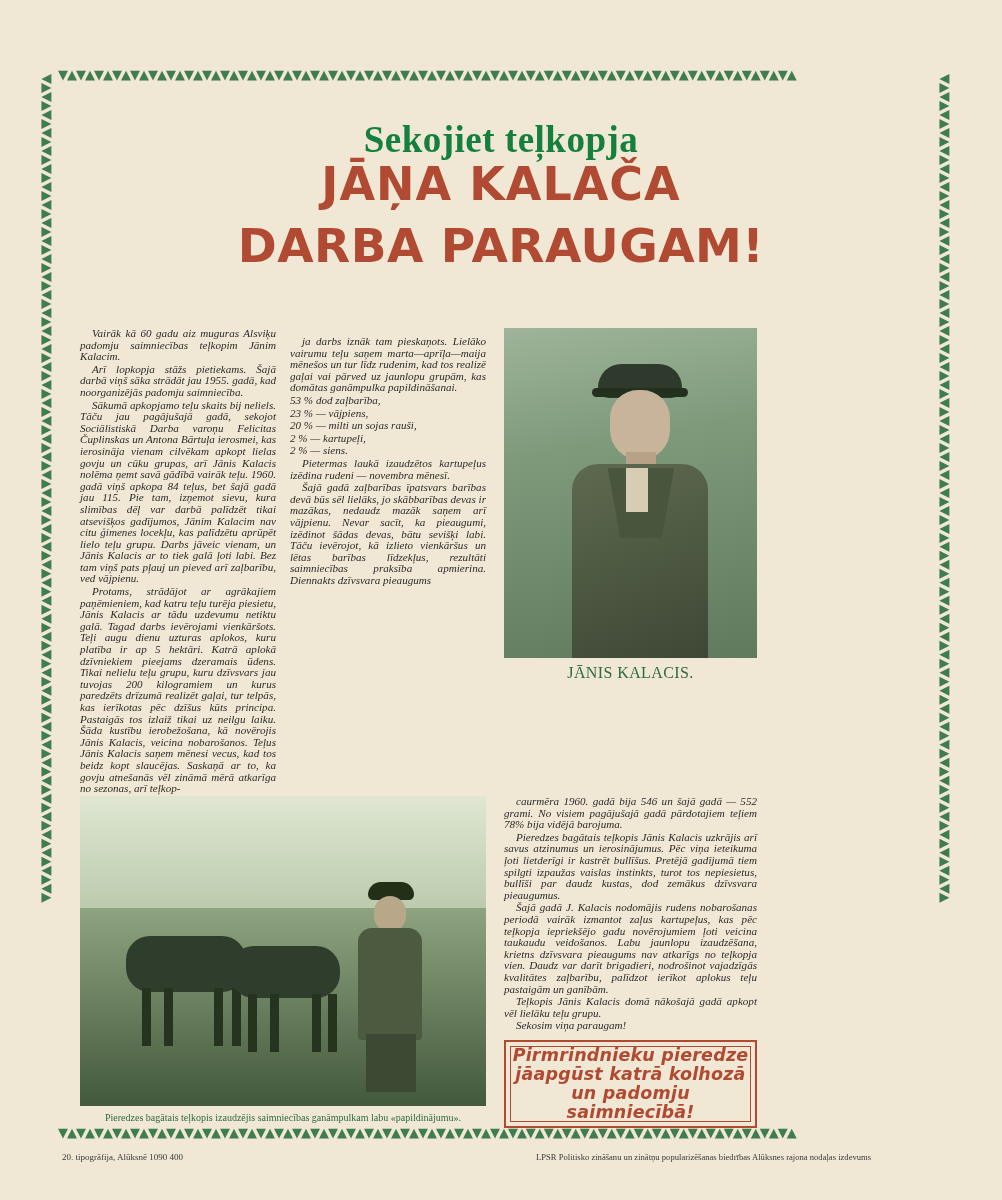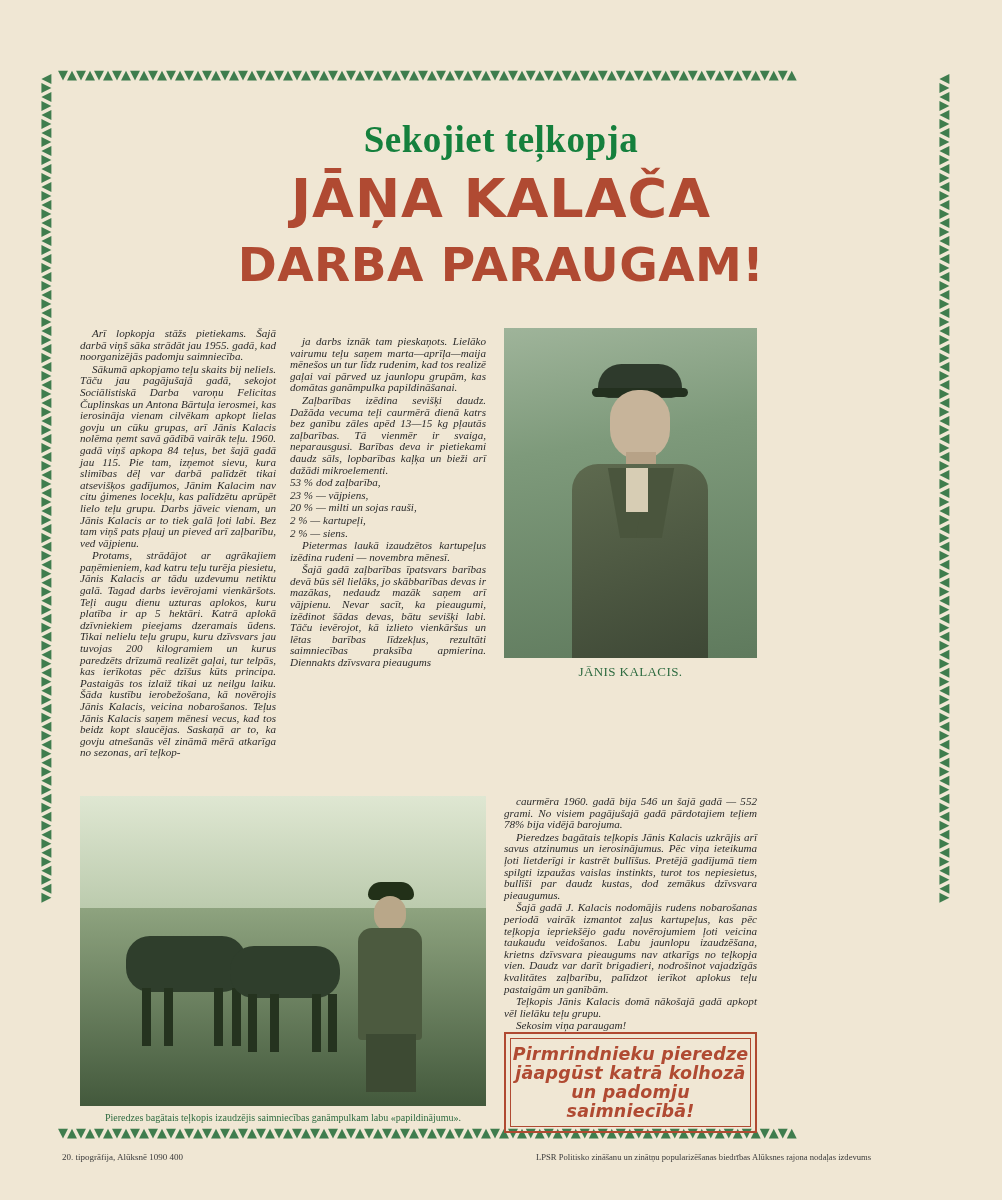--- a/index.html
+++ b/index.html
@@ -40,23 +40,23 @@
     font-weight:bold;
     font-size:37px;
     letter-spacing:0.5px;
     margin-top:22px;
   }
   .head-big{
     text-align:center;
     color:#b04a32;
     font-family:"DejaVu Sans", sans-serif;
     font-weight:bold;
-    font-size:54px;
+    font-size:46px;
     letter-spacing:1px;
-    margin-top:10px;
+    margin-top:0;
     line-height:1.03;
   }
   .head-big2{
     text-align:center;
     color:#b04a32;
     font-family:"DejaVu Sans", sans-serif;
     font-weight:bold;
     font-size:47px;
     letter-spacing:0.5px;
     margin-top:10px;
@@ -79,21 +79,21 @@
   .col-1{left:0;top:0;width:196px;}
   .col-2{left:210px;top:8px;width:196px;}
 
   .photo-right{
     position:absolute;left:424px;top:0;width:253px;height:330px;
     background:linear-gradient(170deg,#9fb49a 0%,#7e9a7b 35%,#5f7a5d 100%);
     overflow:hidden;
   }
   .photo-caption{
     position:absolute;left:424px;top:336px;width:253px;
-    text-align:center;font-size:13px;color:#2e6b40;
+    text-align:center;font-size:16px;color:#2e6b40;
     font-family:"Liberation Serif", serif;
     letter-spacing:0.4px;
   }
   .col-right{
     position:absolute;left:424px;top:360px;width:253px;
   }
   .col-rlow{
     position:absolute;left:424px;top:0;width:253px;
   }
 
@@ -104,21 +104,21 @@
     position:absolute;left:0;top:0;width:406px;height:310px;
     background:linear-gradient(180deg,#cdd8c2 0%,#9db38f 30%,#6f8a66 70%,#4c6647 100%);
     overflow:hidden;
   }
   .photo-left-caption{
     position:absolute;left:0;top:316px;width:406px;
     text-align:center;font-size:10px;color:#2e6b40;
   }
 
   .redbox{
-    position:absolute;left:424px;top:236px;width:253px;height:101px;
+    position:absolute;left:424px;top:244px;width:253px;height:88px;
     border:2px solid #b04a32;
     box-sizing:border-box;
   }
   .redbox .inner{
     position:absolute;inset:4px;
     border:1px solid #b04a32;
     display:flex;align-items:center;justify-content:center;
   }
   .slogan{
     color:#b04a32;
@@ -189,28 +189,28 @@
 
   <div class="content">
 
     <div class="head-small">Sekojiet teļkopja</div>
     <div class="head-big">JĀŅA KALAČA</div>
     <div class="head-big2">DARBA PARAUGAM!</div>
 
     <div class="cols">
 
       <div class="col col-1">
+        <p>Vairāk kā 60 gadu aiz muguras Alsviķu padomju saimniecības teļkopim Jānim Kalacim.</p>
         <p>Arī lopkopja stāžs pietiekams. Šajā darbā viņš sāka strādāt jau 1955. gadā, kad noorganizējās padomju saimniecība.</p>
         <p>Sākumā apkopjamo teļu skaits bij neliels. Tāču jau pagājušajā gadā, sekojot Sociālistiskā Darba varoņu Felicitas Čuplinskas un Antona Bārtuļa ierosmei, kas ierosināja vienam cilvēkam apkopt lielas govju un cūku grupas, arī Jānis Kalacis nolēma ņemt savā gādībā vairāk teļu. 1960. gadā viņš apkopa 84 teļus, bet šajā gadā jau 115. Pie tam, izņemot sievu, kura slimības dēļ var darbā palīdzēt tikai atsevišķos gadījumos, Jānim Kalacim nav citu ģimenes locekļu, kas palīdzētu aprūpēt lielo teļu grupu. Darbs jāveic vienam, un Jānis Kalacis ar to tiek galā ļoti labi. Bez tam viņš pats pļauj un pieved arī zaļbarību, ved vājpienu.</p>
         <p>Protams, strādājot ar agrākajiem paņēmieniem, kad katru teļu turēja piesietu, Jānis Kalacis ar tādu uzdevumu netiktu galā. Tagad darbs ievērojami vienkāršots. Teļi augu dienu uzturas aplokos, kuru platība ir ap 5 hektāri. Katrā aplokā dzīvniekiem pieejams dzeramais ūdens. Tikai nelielu teļu grupu, kuru dzīvsvars jau tuvojas 200 kilogramiem un kurus paredzēts drīzumā realizēt gaļai, tur telpās, kas ierīkotas pēc dzīšus kūts principa. Pastaigās tos izlaiž tikai uz neilgu laiku. Šāda kustību ierobežošana, kā novērojis Jānis Kalacis, veicina nobarošanos. Teļus Jānis Kalacis saņem mēnesi vecus, kad tos beidz kopt slaucējas. Saskaņā ar to, ka govju atnešanās vēl zināmā mērā atkarīga no sezonas, arī teļkop-</p>
       </div>
 
       <div class="col col-2">
         <p>ja darbs iznāk tam pieskaņots. Lielāko vairumu teļu saņem marta—aprīļa—maija mēnešos un tur līdz rudenim, kad tos realizē gaļai vai pārved uz jaunlopu grupām, kas domātas ganāmpulka papildināšanai.</p>
-        <p>Zaļbarības izēdina sevišķi daudz. Dažāda vecuma teļi caurmērā dienā katrs bez ganību zāles apēd 13—15 kg pļautās zaļbarības. Tā vienmēr ir svaiga, neparausgusi. Barības deva ir pietiekami daudz sāls, lopbarības kaļķa un bieži arī dažādi mikroelementi.</p>
         <p class="noind">53 %  dod zaļbarība,</p>
         <p class="noind">23 %  — vājpiens,</p>
         <p class="noind">20 %  — milti un sojas rauši,</p>
         <p class="noind">2 %   — kartupeļi,</p>
         <p class="noind">2 %   — siens.</p>
         <p>Pietermas laukā izaudzētos kartupeļus izēdina rudeni — novembra mēnesī.</p>
         <p>Šajā gadā zaļbarības īpatsvars barības devā būs sēl lielāks, jo skābbarības devas ir mazākas, nedaudz mazāk saņem arī vājpienu. Nevar sacīt, ka pieaugumi, izēdinot šādas devas, bātu sevišķi labi. Tāču ievērojot, kā izlieto vienkāršus un lētas barības līdzekļus, rezultāti saimniecības praksība apmierina. Diennakts dzīvsvara pieaugums</p>
       </div>
 
       <div class="photo-right">

